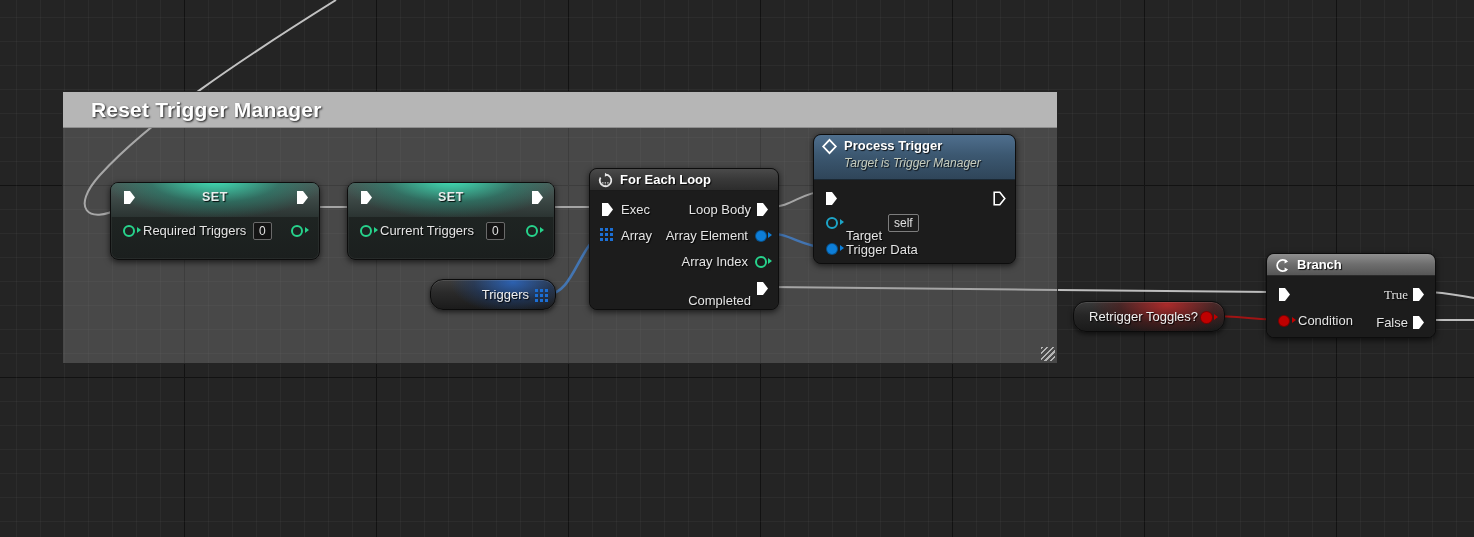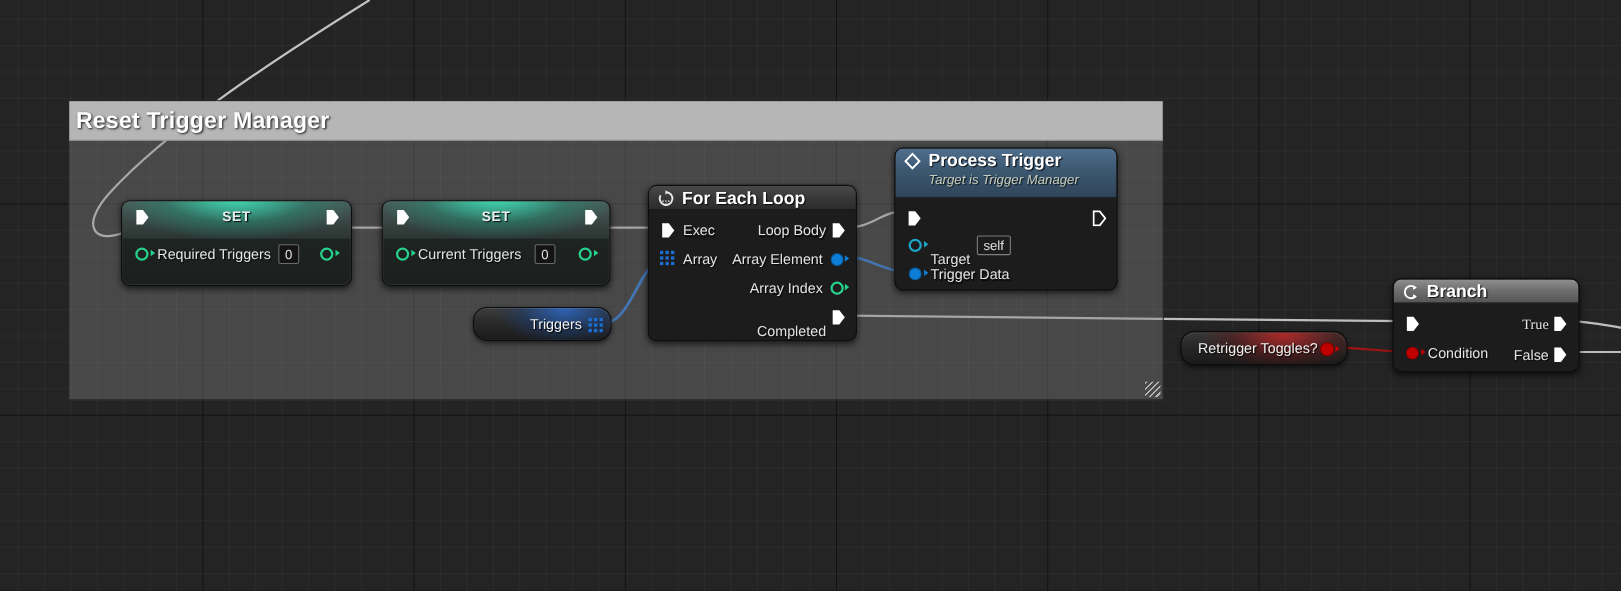--- a/index.html
+++ b/index.html
@@ -25,21 +25,21 @@
   .comment{
     position:absolute;z-index:2;
     border:1px solid rgba(30,30,30,.85);
     background:rgba(128,128,128,.40);
     box-sizing:border-box;
   }
   .comment-title{
     height:36px;line-height:36px;
     background:#b6b6b6;
     color:#fff;font-size:21px;font-weight:bold;
-    padding:0 6px;letter-spacing:.2px;
+    padding:0 28px;letter-spacing:.2px;
     text-shadow:1px 1px 2px rgba(0,0,0,.85);
     box-sizing:border-box;
     border-bottom:1px solid #8e8e8e;
   }
   .comment-resize{
     position:absolute;right:2px;bottom:2px;width:14px;height:14px;
     background:repeating-linear-gradient(135deg,#d8d8d8 0 1.5px,transparent 1.5px 4px);
     opacity:.75;
   }
 
@@ -84,21 +84,21 @@
     background:linear-gradient(to bottom,#8f8f8f 0%,#6e6e6e 48%,#565656 100%);
     border-bottom:1px solid #2a2a2a;
   }
   .hdr-dark{
     height:21px;position:relative;
     background:linear-gradient(to bottom,#4a4a4a 0%,#393939 48%,#2c2c2c 100%);
     border-bottom:1px solid #1a1a1a;
   }
   .hdr-title{
     position:absolute;left:30px;top:3px;
-    font-size:16px;font-weight:bold;color:#fff;
+    font-size:13px;font-weight:bold;color:#fff;
     text-shadow:1px 1px 1px rgba(0,0,0,.85);white-space:nowrap;text-align:right;
   }
   .hdr-sub{
     position:absolute;left:30px;top:21px;
     font-size:12px;font-style:italic;color:#c7cdbe;
     text-shadow:1px 1px 1px rgba(0,0,0,.8);white-space:nowrap;
   }
   .hdr-icon{position:absolute;left:7px;top:3px;width:17px;height:17px;}
 
   .node-body{position:relative;background:#1c1c1c;}

